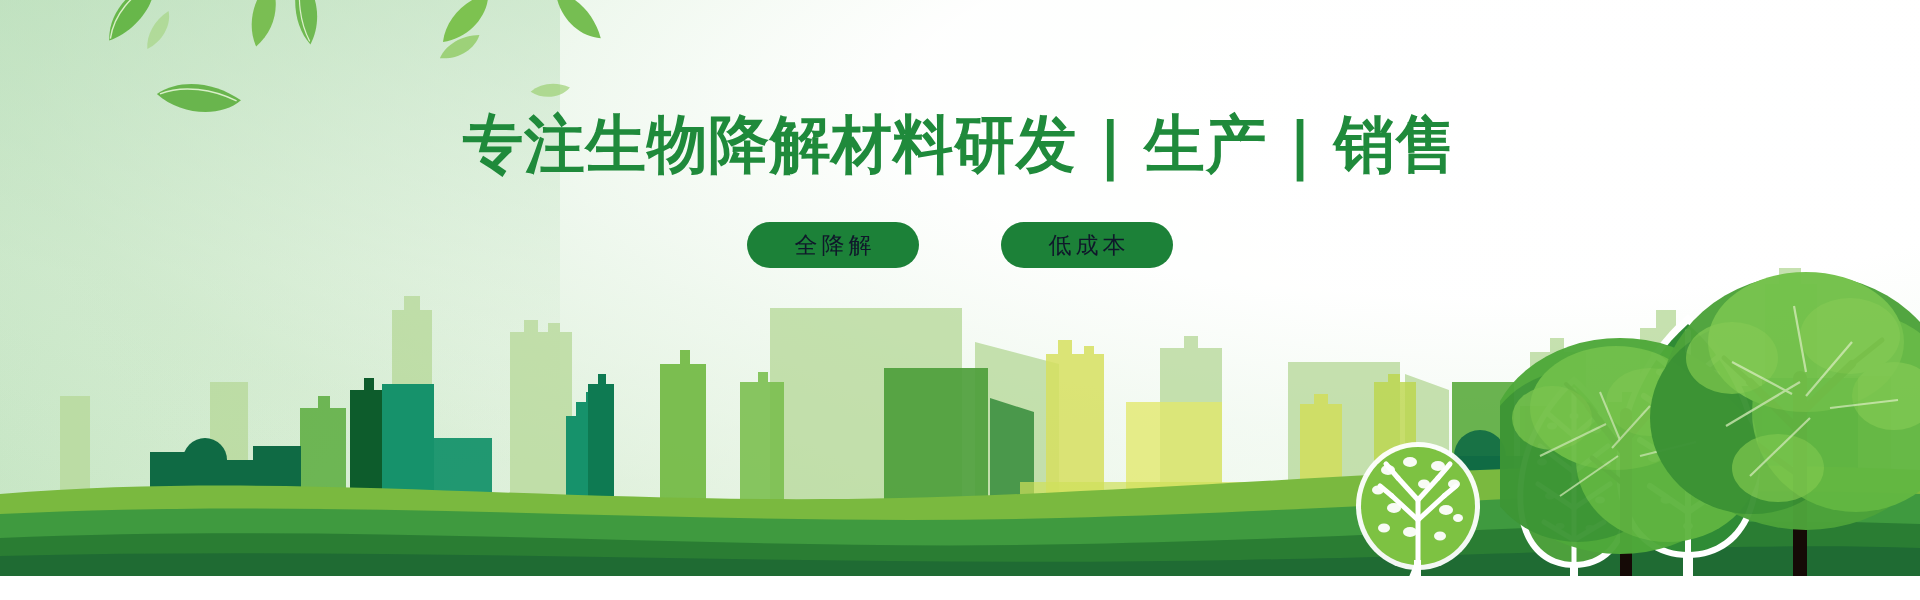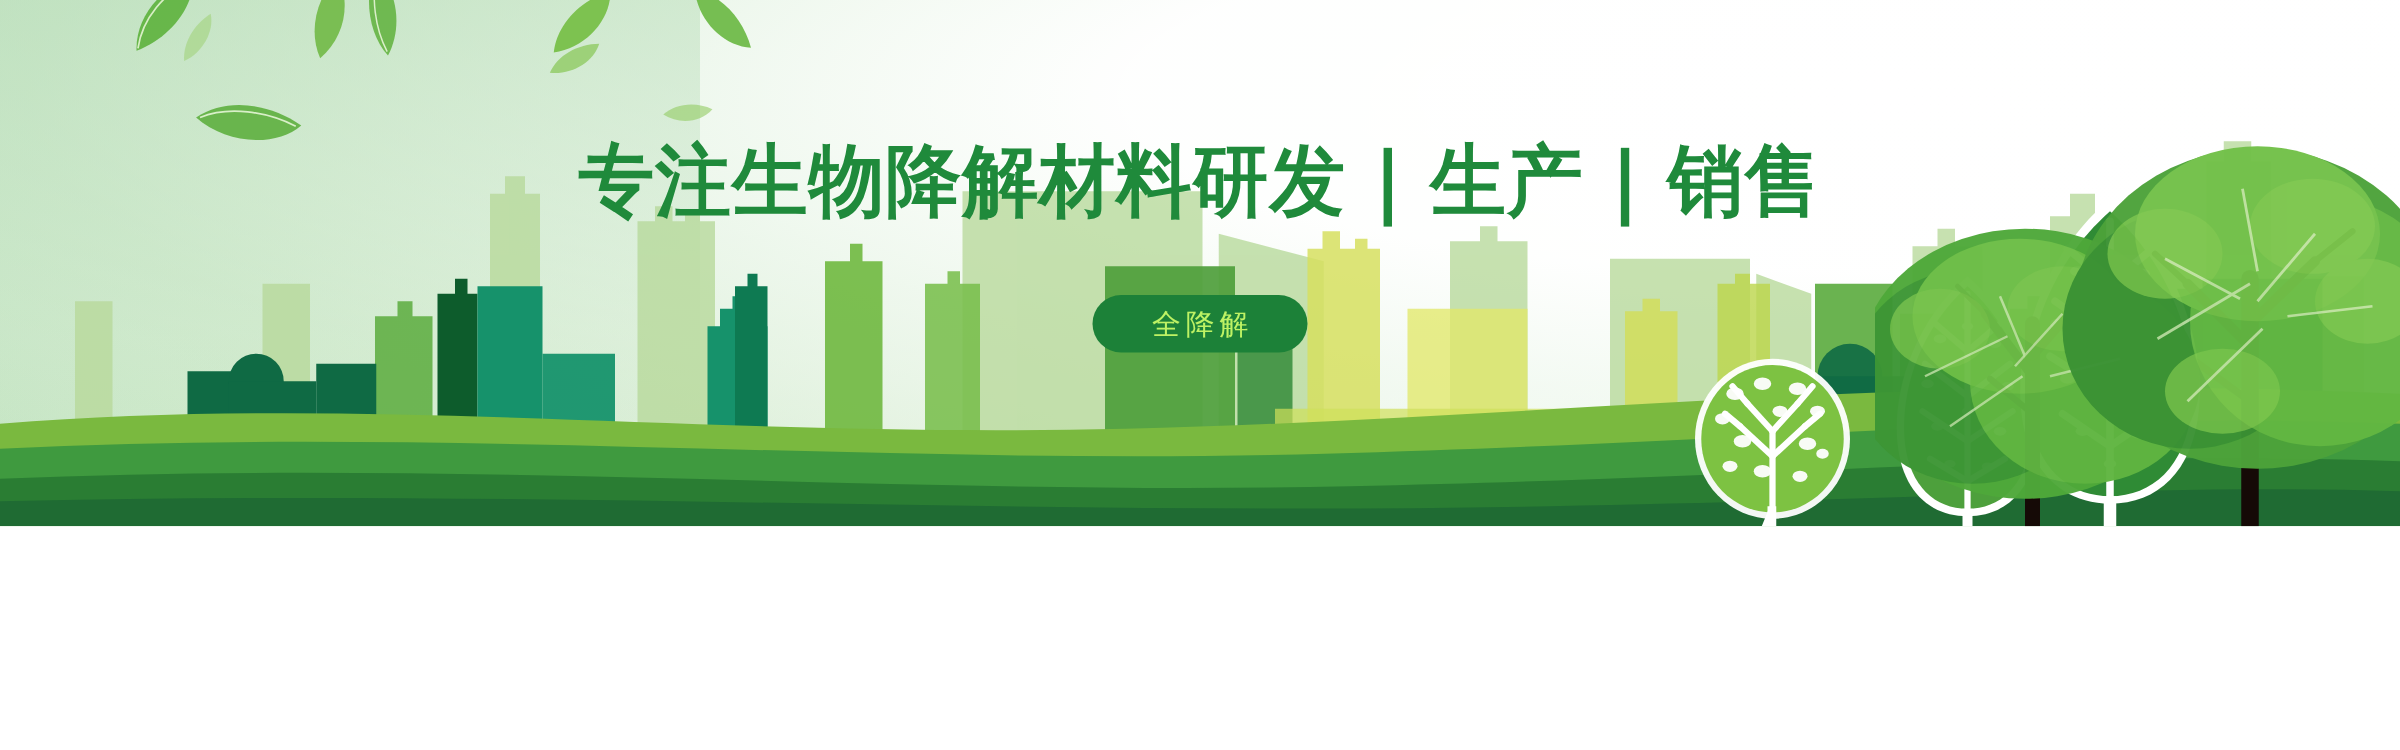--- a/index.html
+++ b/index.html
@@ -4,21 +4,21 @@
 <title>Banner</title>
 <style>
   * { margin:0; padding:0; box-sizing:border-box; }
   html,body { width:1920px; height:600px; overflow:hidden; }
   body {
     font-family:"Liberation Sans", sans-serif;
     background:#ffffff;
   }
   #banner {
     position:relative;
-    width:1920px; height:421px;
+    width:1920px; height:576px;
     overflow:hidden;
   }
   
   .sky {
     position:absolute; inset:0;
     background:
       radial-gradient(120% 130% at 78% 18%, rgba(255,255,255,1) 0%, rgba(255,255,255,0.96) 26%, rgba(243,250,243,0.75) 44%, rgba(224,241,222,0.35) 64%, rgba(206,233,203,0.06) 82%, rgba(206,233,203,0) 100%),
       linear-gradient(118deg, #bfe2bf 0%, #cbe8c8 16%, #dcefd8 33%, #eaf5e6 50%, #f4faf2 66%, #fbfdfa 80%, #ffffff 100%);
   }
   .sky-tint {
@@ -54,28 +54,27 @@
     display:flex; justify-content:center; align-items:center;
     gap:82px;
     z-index:30;
   }
   .pill {
     display:flex; align-items:center; justify-content:center;
     min-width:172px; height:46px;
     padding:0 26px;
     border-radius:23px;
     background:#1c8138;
-    color:#bef264;
+    color:#0f172a;
     font-family:"DejaVu Sans", sans-serif;
     font-size:23px;
     letter-spacing:4px;
     text-indent:4px;
     cursor:pointer;
     user-select:none;
-    margin-top:14px;
   }
 
   
   .scenery {
     position:absolute; left:0; bottom:0;
     width:1920px; height:320px;
     z-index:10;
   }
   .big-trees {
     position:absolute; right:0; bottom:0;
@@ -139,20 +138,21 @@
         <path d="M1 13 C10 3 26 -2 43 2 C35 14 16 19 1 13 Z" fill="#9bd06d"></path>
       </svg>
   </div>
 
   <div class="headline">
     <h1>专注生物降解材料研发 | 生产 | 销售</h1>
   </div>
 
   <div class="pills">
     <div class="pill">全降解</div>
+    <div class="pill">低成本</div>
   </div>
 
   <svg class="scenery" viewBox="0 0 1920 320" preserveAspectRatio="none">
     <defs>
       <linearGradient id="gPale" x1="0" y1="0" x2="0" y2="1">
         <stop offset="0" stop-color="#b6d996"></stop>
           <stop offset="1" stop-color="#a7d189"></stop>
       </linearGradient>
     </defs>
 

